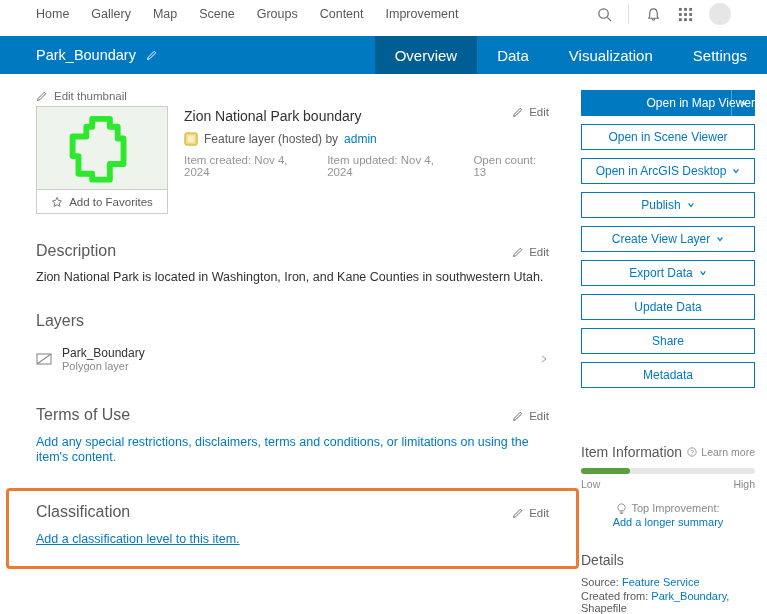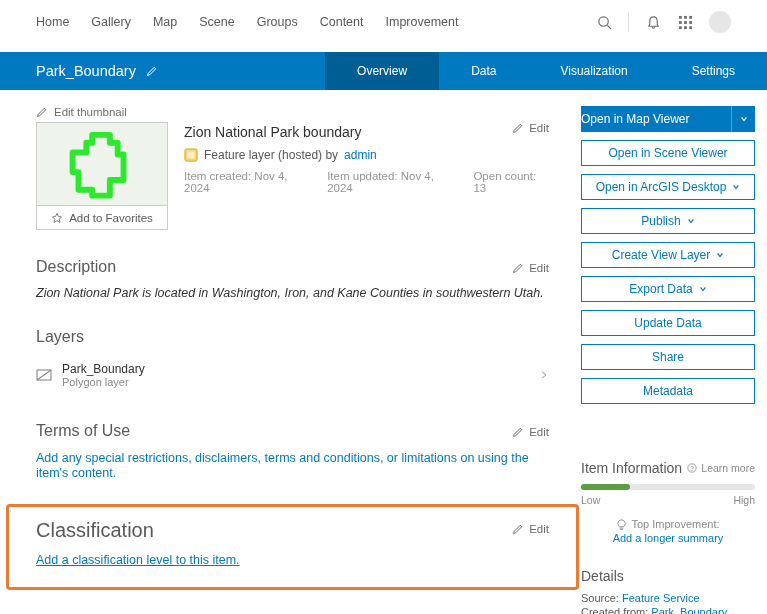--- a/index.html
+++ b/index.html
@@ -23,21 +23,21 @@
     font-size: 13px;
     color: var(--text);
     background: var(--page-bg);
     width: 767px;
   }
 
   
   .topnav {
     display: flex;
     align-items: center;
-    height: 52px;
+    height: 36px;
     padding: 0 36px 8px 36px;
   }
   .topnav .links { display: flex; gap: 22px; flex: 1; }
   .topnav .links a { color: #595959; text-decoration: none; font-size: 12.5px; }
   .topnav .right { display: flex; align-items: center; gap: 16px; }
   .top-icon { width: 16px; height: 16px; color: #6e6e6e; display:flex; align-items:center; justify-content:center; }
   .top-sep { width:1px; height:20px; background:#e0e0e0; }
   .avatar { width:22px; height:22px; border-radius:50%; background:#e6e6e6; }
 
   
@@ -49,38 +49,38 @@
     height: 38px;
     padding-left: 36px;
   }
   .banner .title {
     display:flex; align-items:center; gap:10px;
     font-size: 14.5px; flex:1;
   }
   .banner .tabs { display:flex; }
   .banner .tab {
     display:flex; align-items:center;
-    padding: 0 32px;
-    font-size: 12px;
+    padding: 0 20px;
+    font-size: 15px;
     color:#fff;
   }
   .banner .tab.active { background: var(--banner-dark); }
 
   
   .page {
     display:flex;
     gap: 32px;
     padding: 16px 12px 16px 36px;
   }
   .left { flex: 1; min-width: 0; }
   .right-col { width: 174px; }
 
   
   .btn-primary {
-    display:flex; align-items:center; justify-content:flex-start;
+    display:flex; align-items:center; justify-content:flex-end;
     background: var(--blue); color:#fff;
     height: 26px; font-size:12px;
     position:relative;
     width: 100%;
     margin-bottom:8px;
   }
   .btn-primary .dd {
     position:absolute; right:0; top:0; bottom:0; width:24px;
     display:flex; align-items:center; justify-content:center;
     border-left: 1px solid rgba(255,255,255,0.3);
@@ -130,21 +130,21 @@
     position:absolute; right:0; top:0;
   }
 
   
   .section { margin-top: 28px; position:relative; }
   .section h2 {
     font-size: 16px; font-weight: 400; color: #595959;
     margin:0 0 10px;
   }
   .section .edit-top { position:absolute; right:0; top:4px; }
-  .desc-text { font-size:12.5px; color:#323232;font-style:italic; }
+  .desc-text { font-size:12.5px; color:#323232; }
 
   
   .layer-row {
     display:flex; align-items:center; gap:10px;
     padding: 6px 0;
   }
   .layer-row .info { flex:1; }
   .layer-row .name { font-size:12px; color:#323232; }
   .layer-row .sub { font-size:11px; color:#8a8a8a; }
   .layer-row .chev { color:#8a8a8a; }
@@ -153,21 +153,21 @@
   .link-ul { text-decoration: underline; }
 
   
   .highlight-box {
     border: 3px solid var(--highlight);
     border-radius: 4px;
     margin: 24px -30px 0 -30px;
     padding: 12px 27px 20px 27px;
     position:relative;
   }
-  .highlight-box h2 { font-size:20px; font-weight:400; color:#595959; margin:0 0 10px; }
+  .highlight-box h2 { font-size:16px; font-weight:400; color:#595959; margin:0 0 10px; }
   .highlight-box .edit-top { top:16px; right: 27px; }
 
   
   .info-sec { margin-top: 56px; }
   .info-head {
     display:flex; align-items:baseline; justify-content:space-between;
     font-size: 14px; color:#595959; margin-bottom: 8px;
   }
   .learn-more { font-size:10.5px; color:#8a8a8a; display:flex; gap:4px; align-items:center;justify-content:space-between; }
   .meter {

